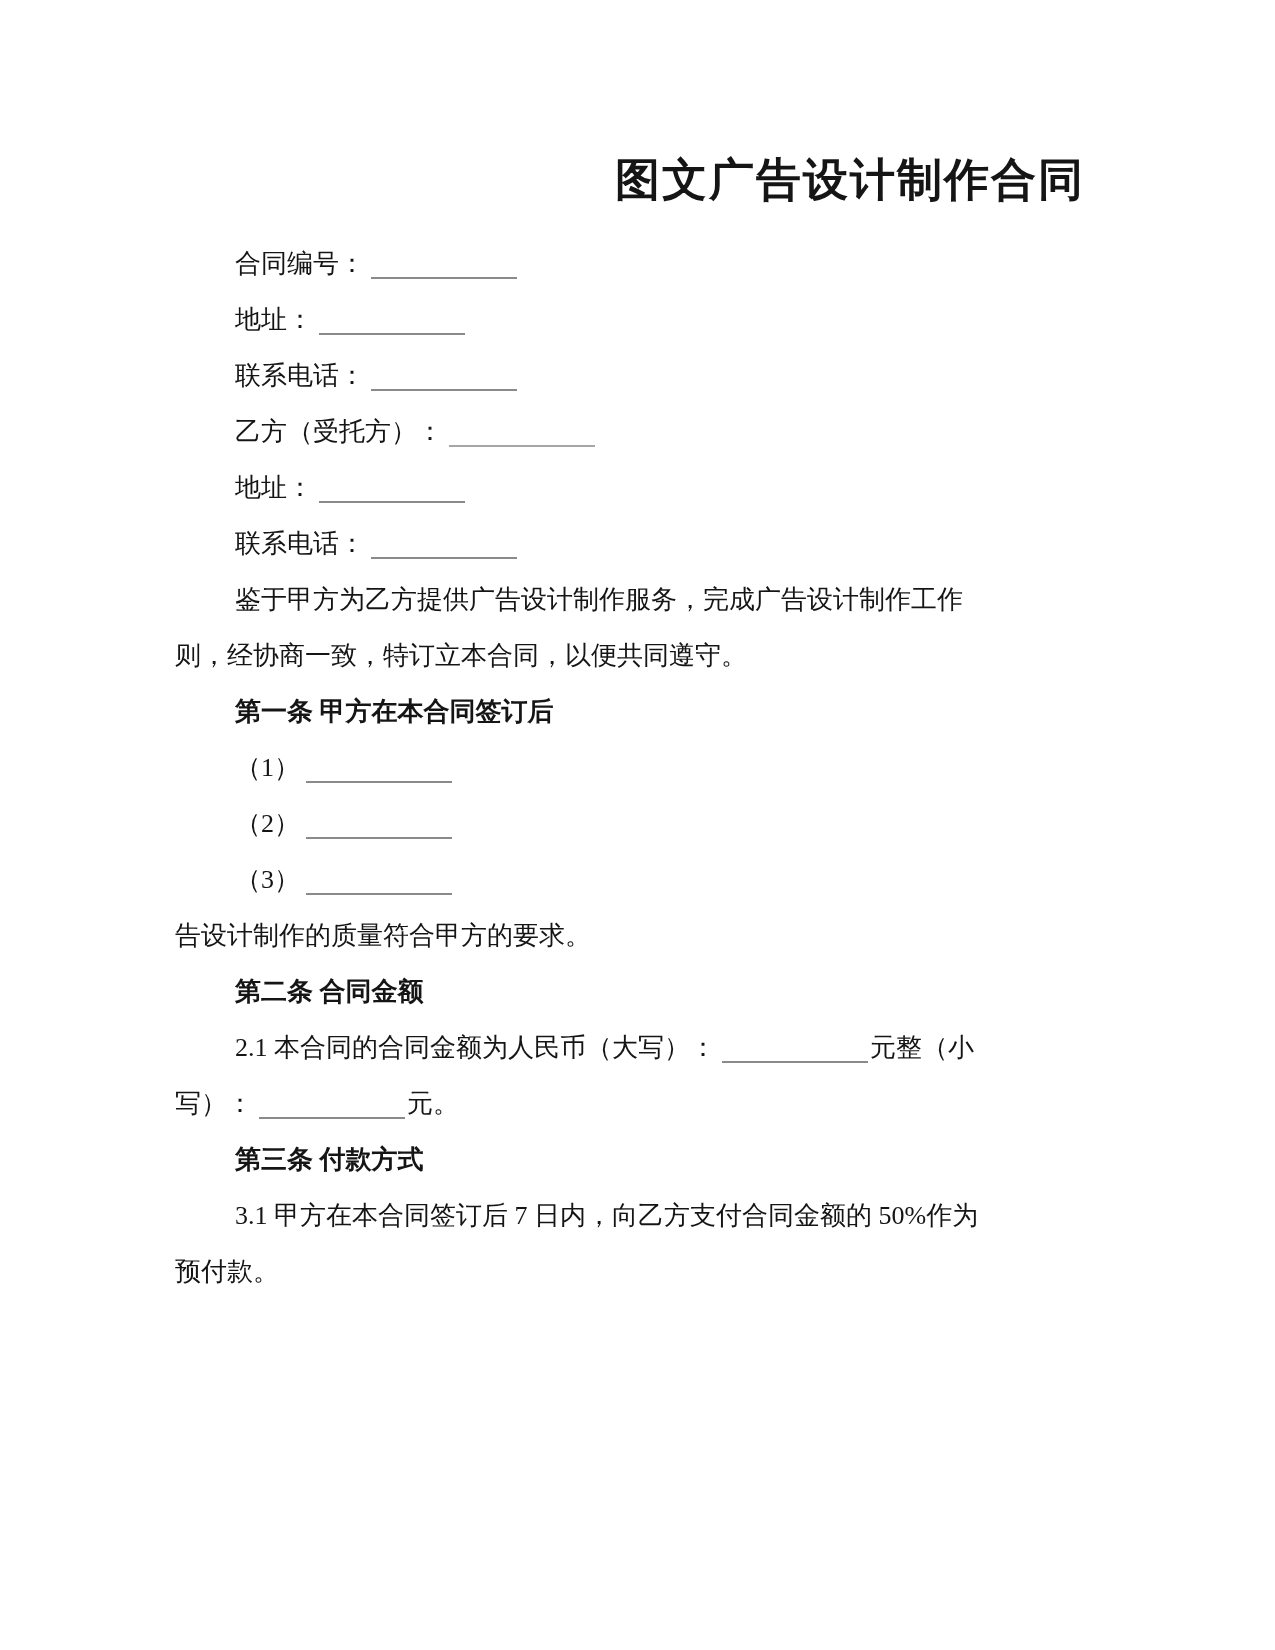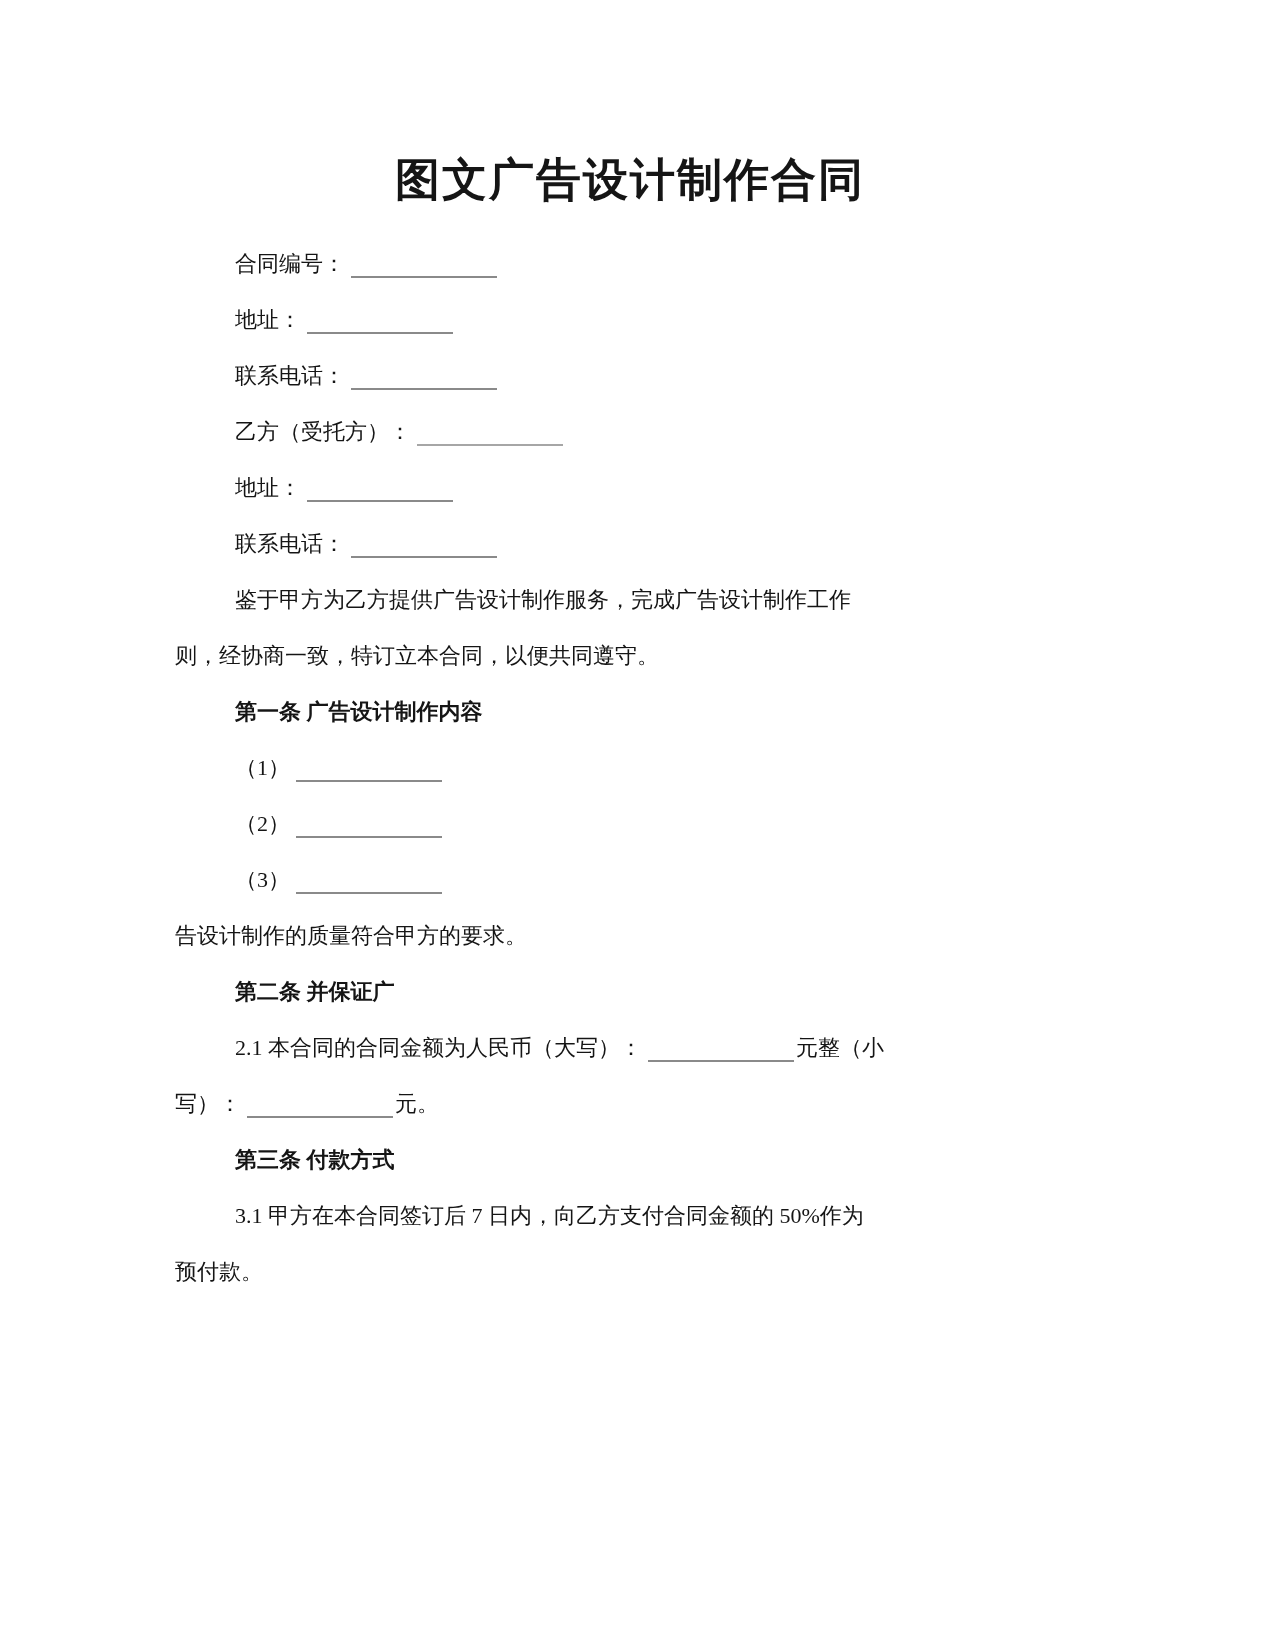--- a/index.html
+++ b/index.html
@@ -18,26 +18,26 @@
       box-sizing: border-box;
       width: 1275px;
       height: 1650px;
       padding: 148px 190px 0 175px;
       background: #ffffff;
     }
     .title {
       font-size: 45px;
       line-height: 64px;
       font-weight: 700;
-      text-align: center;
+      text-align: right;
       letter-spacing: 2px;
       margin: 0 0 24px 0;
     }
     .line {
-      font-size: 22px;
+      font-size: 26px;
       line-height: 56px;
       margin: 0;
       text-indent: 60px;
     }
     .cont {
       text-indent: 0;
     }
     .heading {
       font-weight: 700;
     }
@@ -70,31 +70,31 @@
 
   <p class="line"><span>乙方（受托方）：</span><span class="blank light"></span></p>
 
   <p class="line"><span>地址：</span><span class="blank"></span></p>
 
   <p class="line"><span>联系电话：</span><span class="blank"></span></p>
 
   <p class="line">鉴于甲方为乙方提供广告设计制作服务，完成广告设计制作工作</p>
   <p class="line cont">则，经协商一致，特订立本合同，以便共同遵守。</p>
 
-  <p class="line heading">第一条 广告设计制作内容</p>
+  <p class="line heading">第一条 甲方在本合同签订后</p>
 
   <p class="line"><span>（1）</span><span class="blank"></span></p>
 
   <p class="line"><span>（2）</span><span class="blank"></span></p>
 
   <p class="line"><span>（3）</span><span class="blank"></span></p>
 
   <p class="line cont">告设计制作的质量符合甲方的要求。</p>
 
-  <p class="line heading">第二条 并保证广</p>
+  <p class="line heading">第二条 合同金额</p>
 
   <p class="line"><span>2.1 本合同的合同金额为人民币（大写）：</span><span class="blank"></span><span>元整（小</span></p>
 
   <p class="line cont"><span>写）：</span><span class="blank"></span><span>元。</span></p>
 
 
   <p class="line heading">第三条 付款方式</p>
 
   <p class="line">3.1 甲方在本合同签订后 7 日内，向乙方支付合同金额的 50%作为</p>
   <p class="line cont">预付款。</p>

